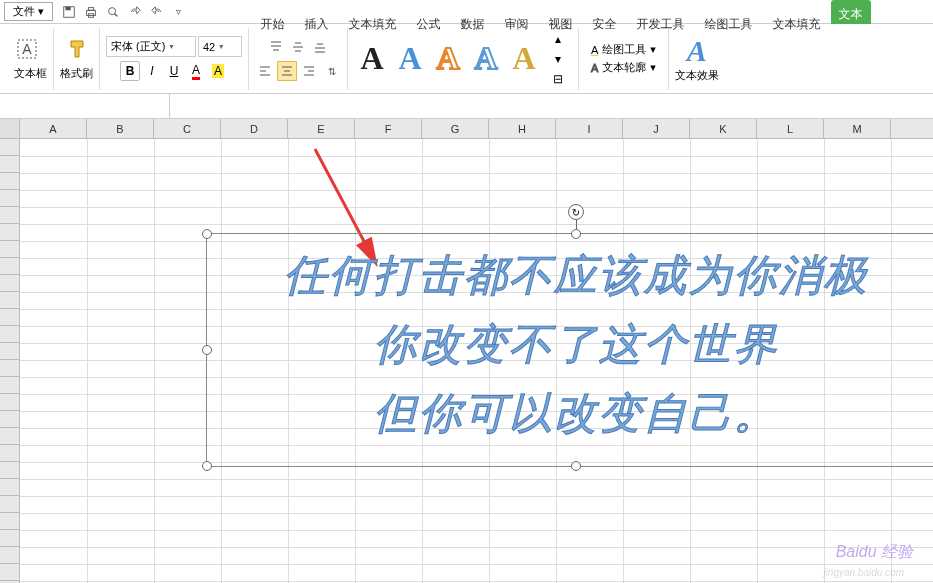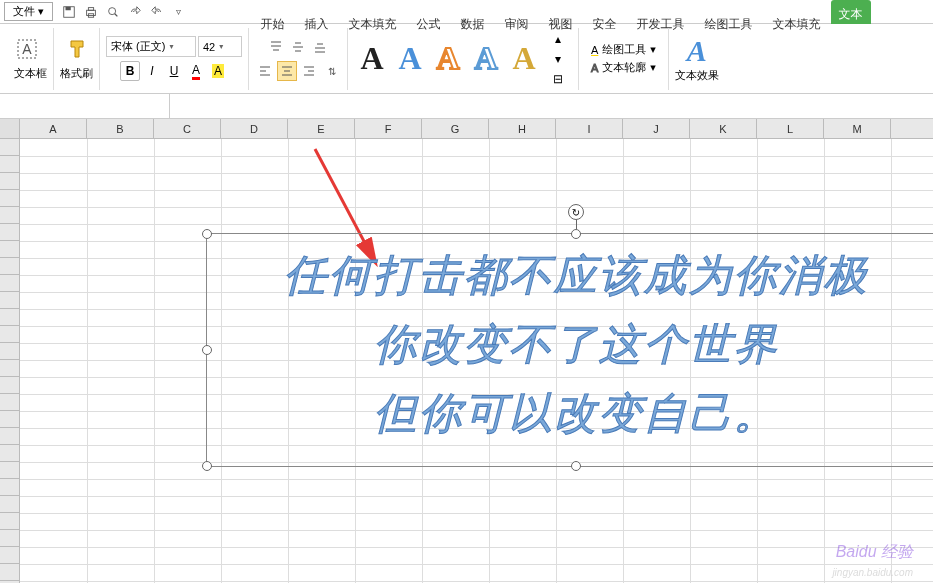--- a/index.html
+++ b/index.html
@@ -63,21 +63,21 @@
     .handle.bm { left: 50%; bottom: -5px; margin-left: -5px; }
     .rotate-handle { position: absolute; left: 50%; top: -30px; margin-left: -8px; width: 16px; height: 16px; border: 1px solid #666; border-radius: 50%; background: #fff; display: flex; align-items: center; justify-content: center; font-size: 10px; cursor: pointer; }
     .rotate-line { position: absolute; left: 50%; top: -15px; width: 1px; height: 10px; background: #666; }
     
     .art-text { text-align: center; padding: 8px; font-family: 'SimSun', serif; font-size: 43px; color: #7aa8d9; font-style: italic; -webkit-text-stroke: 1px #4a7bb8; letter-spacing: 2px; line-height: 1.6; white-space: nowrap; overflow: hidden; }
     .art-text div { white-space: nowrap; }
     
     .arrow { position: absolute; left: 280px; top: 5px; pointer-events: none; }
     
     .watermark { position: absolute; right: 20px; bottom: 20px; opacity: 0.4; font-size: 16px; color: #6d28d9; font-style: italic; pointer-events: none; }
-    .watermark-sub { position: absolute; right: 20px; bottom: 5px; opacity: 0.35; font-size: 10px; color: #999; font-style: italic; pointer-events: none; }
+    .watermark-sub { position: absolute; right: 29px; bottom: 5px; opacity: 0.35; font-size: 10px; color: #999; font-style: italic; pointer-events: none; }
   </style>
 </head>
 <body>
 
 <div class="titlebar">
   <button class="file-btn"><span>文件</span> ▾</button>
   <div class="qat">
     <span class="qat-icon">
       <svg width="14" height="14" viewBox="0 0 16 16">
           <rect x="2" y="2" width="12" height="12" fill="none" stroke="#555" stroke-width="1"></rect>

